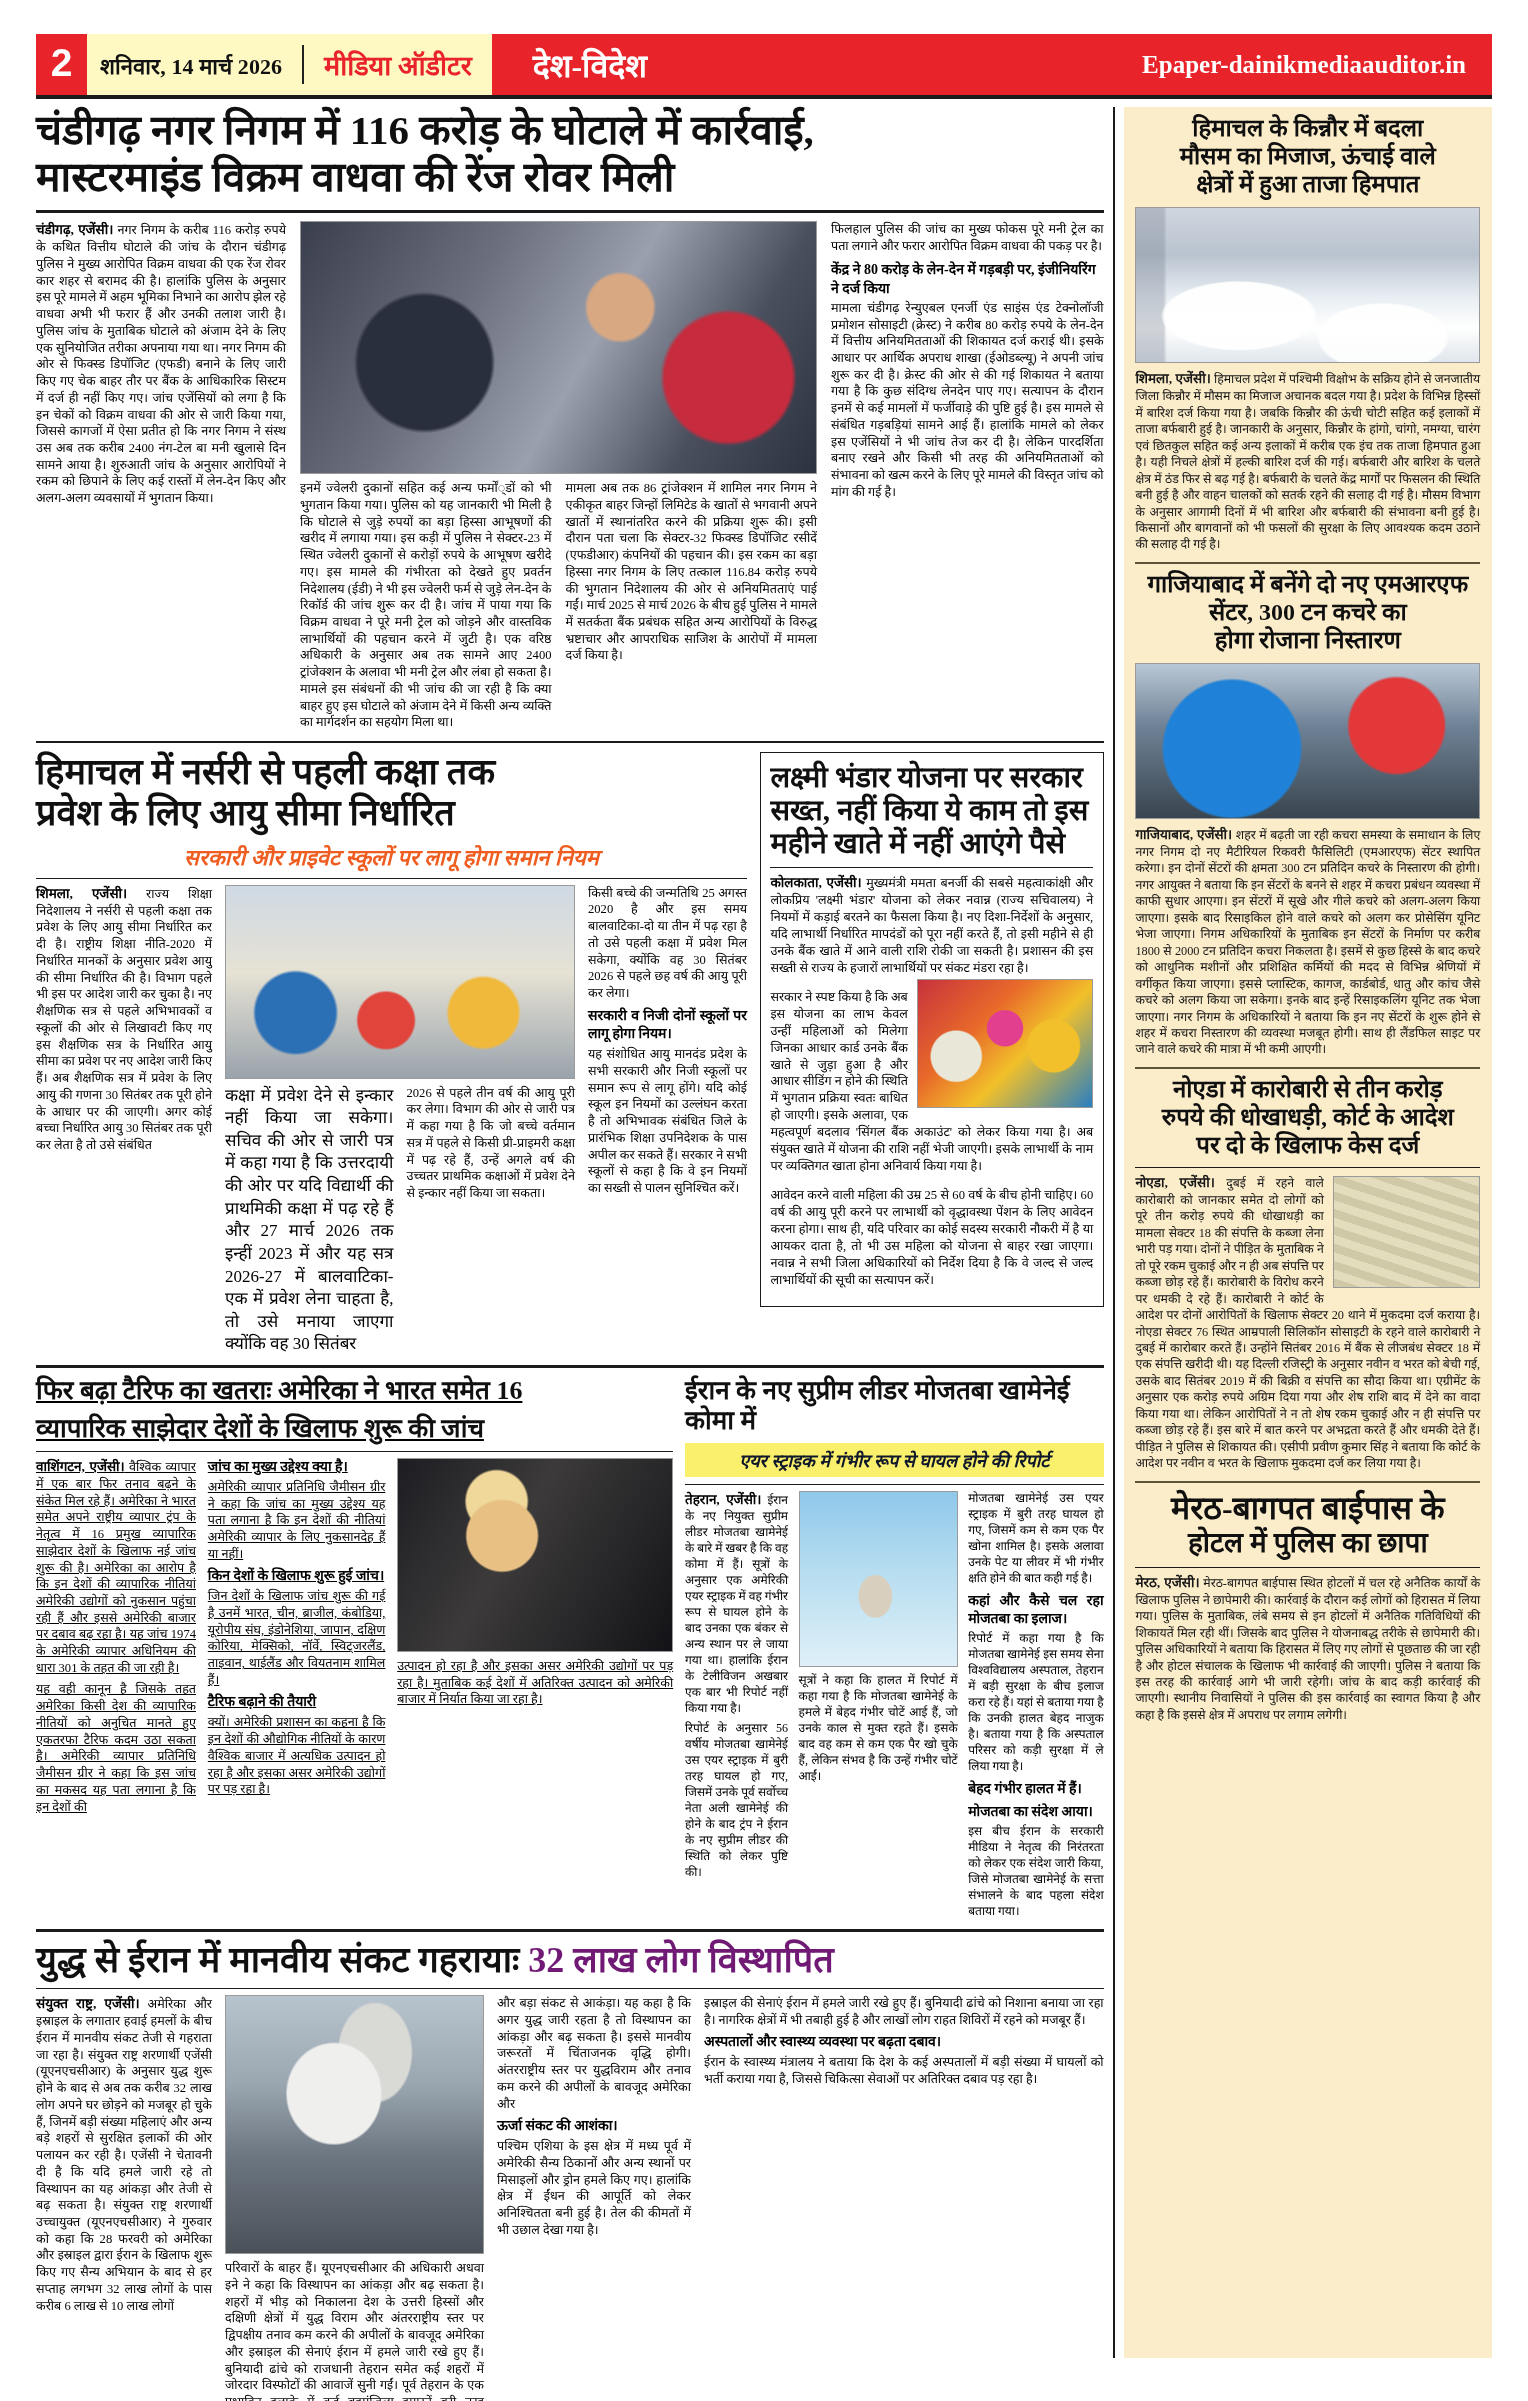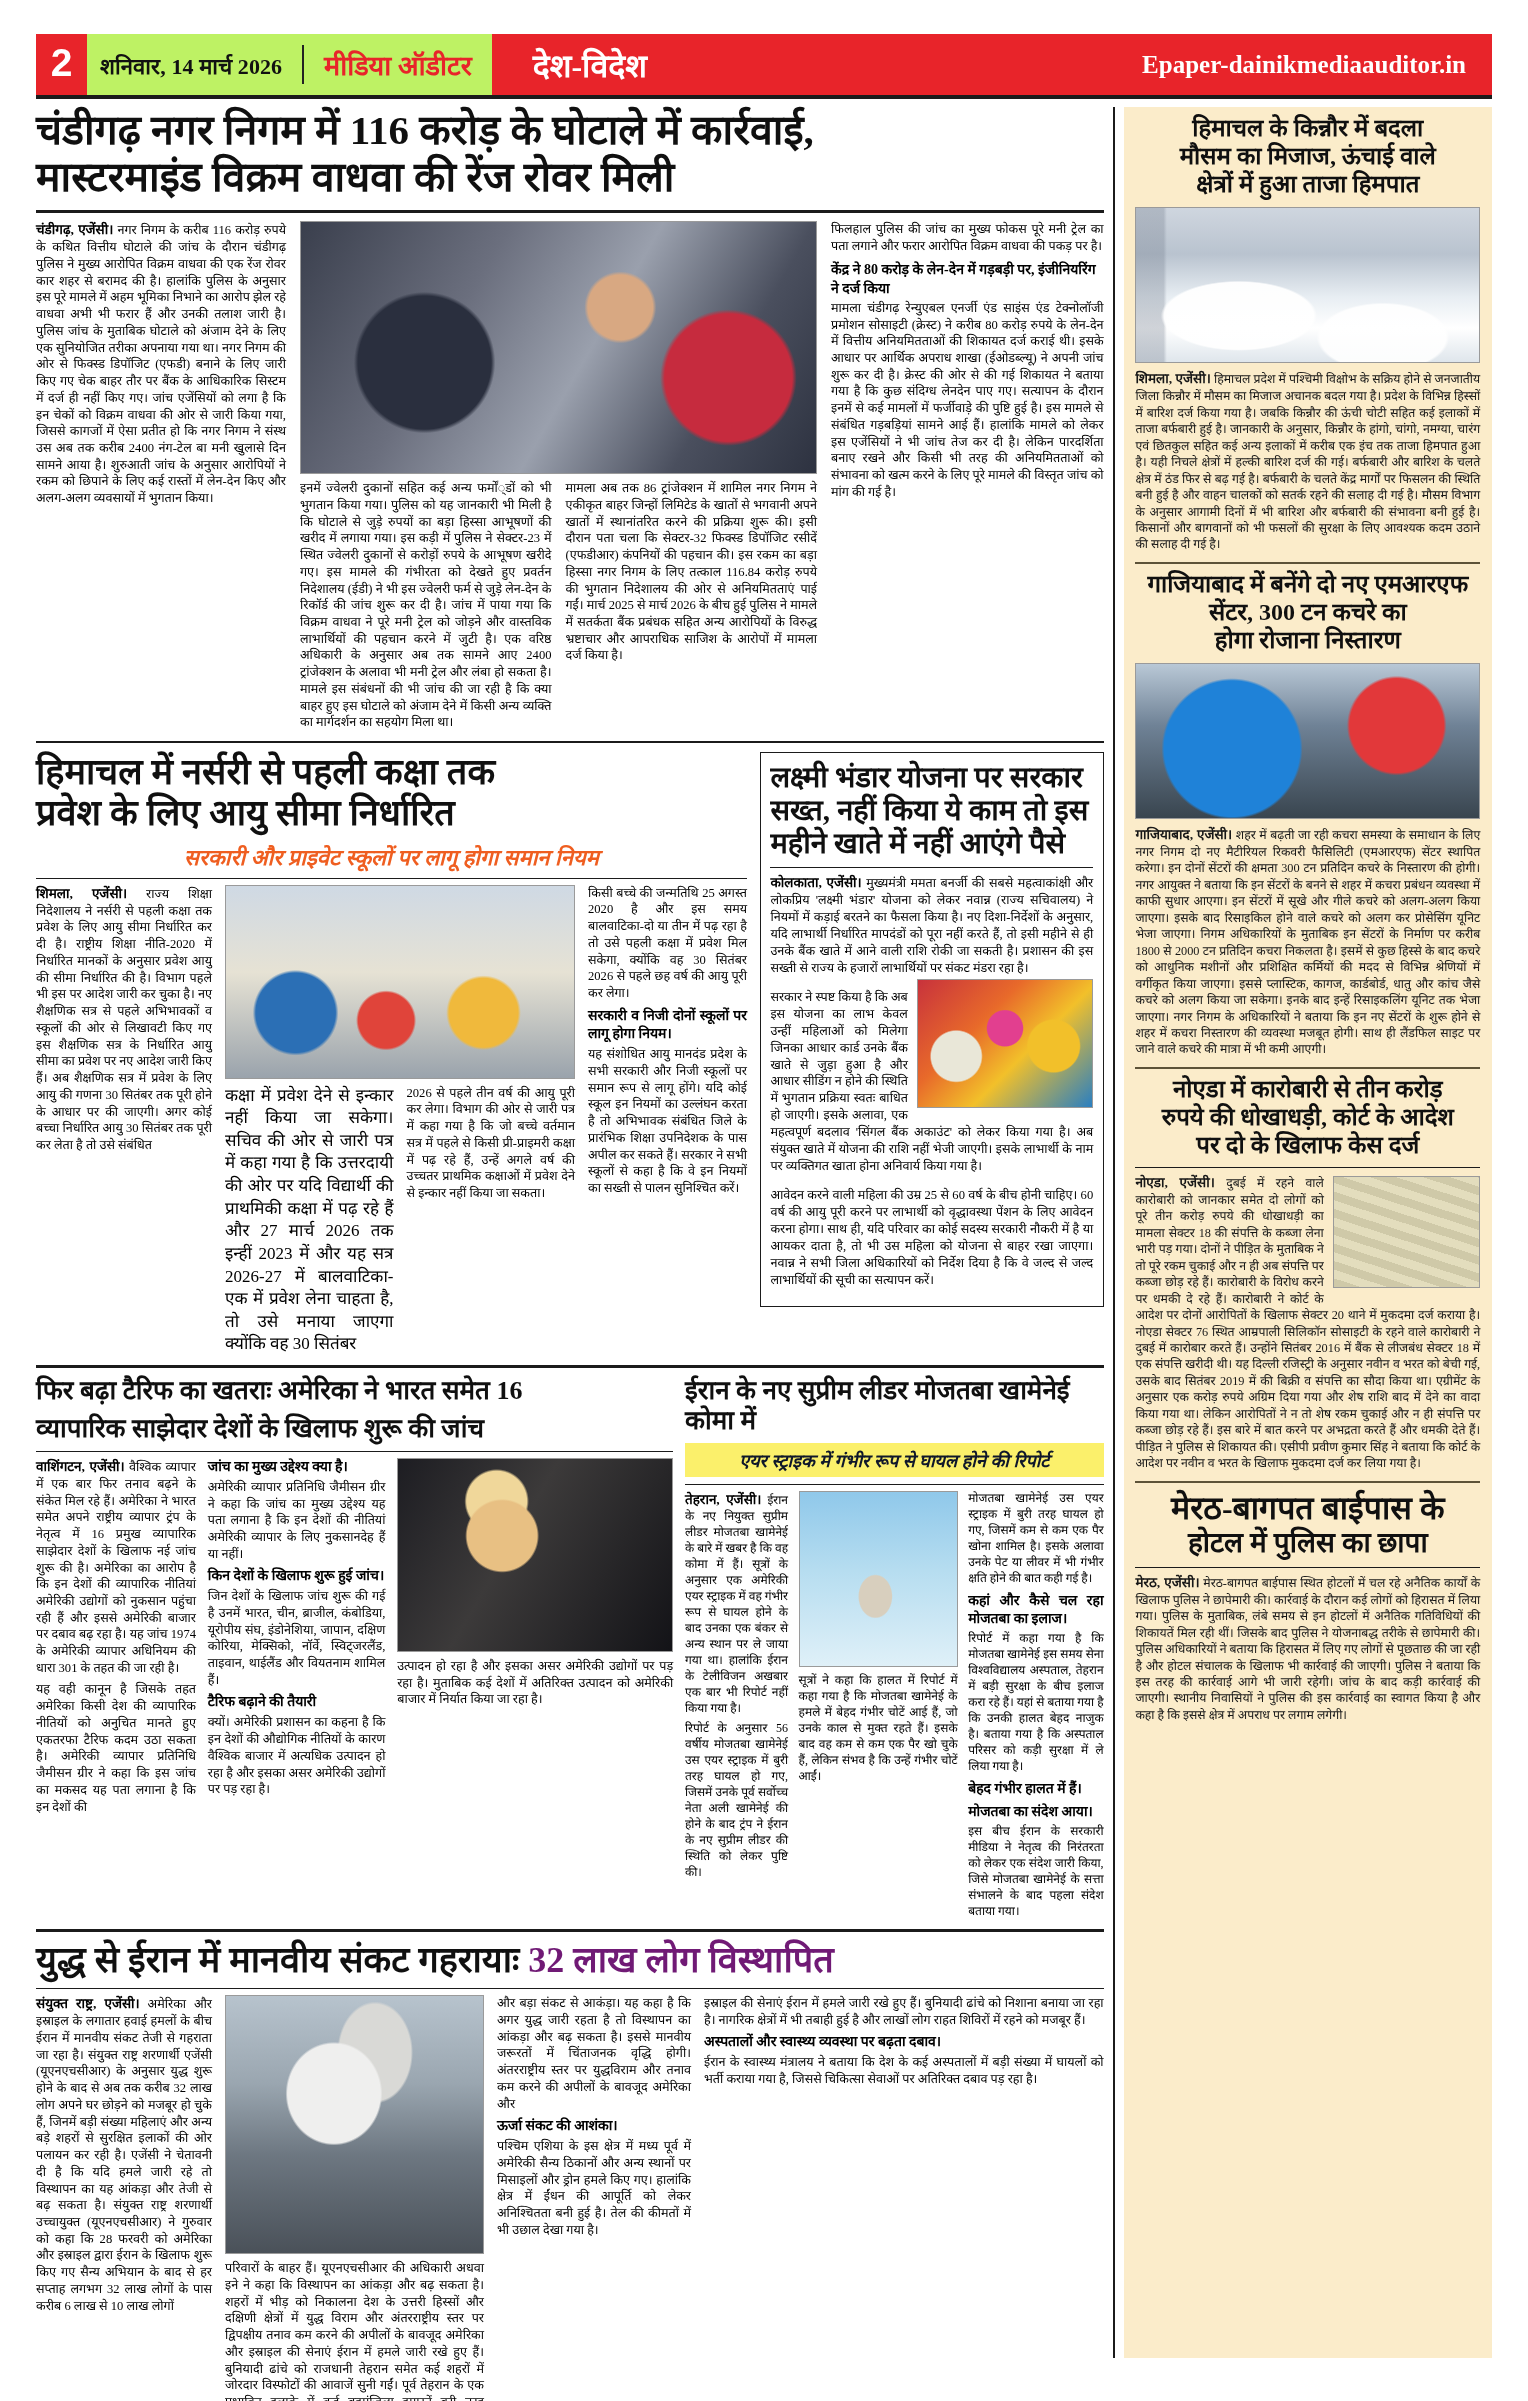--- a/index.html
+++ b/index.html
@@ -31,21 +31,21 @@
     width: 51px;
     display: flex; align-items: center; justify-content: center;
     color: #ffffff;
     font-family: "Liberation Sans", sans-serif;
     font-weight: 700;
     font-size: 39px;
     line-height: 1;
     padding-bottom: 3.5px;
   }
   .mh-white {
-    background: #bef264;
+    background: #fef9c3;
     display: flex; align-items: center;
     padding: 0 0px 0 13px;
     height: 61px;
     flex: 0 0 auto;
   }
   .mh-date {
     font-family: "Liberation Serif", serif;
     font-weight: 700;
     font-size: 22px;
     color: #111;
@@ -310,21 +310,21 @@
               
             </div>
           </div>
         </div>
       </div>
 
       <div class="rule-thick"></div>
 
       <div style="display:flex; gap:0;">
 
-        <div style="width:649px; flex:0 0 649px; padding-right:11.8px;">
+        <div style="width:649px; flex:0 0 649px; padding-right:11.8px;text-decoration:underline;">
           <div class="hl hl-sm">फिर बढ़ा टैरिफ का खतराः अमेरिका ने भारत समेत 16</div>
           <div class="hl hl-sm" style="margin-top:8.2px;">व्यापारिक साझेदार देशों के खिलाफ शुरू की जांच</div>
           <div class="rule-thin"></div>
 
           <div style="display:flex; gap:11.8px;">
             <div style="width:160px; flex:0 0 160px; font-size:12.6px; line-height:1.33; text-align:justify;">
               <span class="dl">वाशिंगटन, एजेंसी।</span>
               <span>वैश्विक व्यापार में एक बार फिर तनाव बढ़ने के संकेत मिल रहे हैं। अमेरिका ने भारत समेत अपने राष्ट्रीय व्यापार ट्रंप के नेतृत्व में 16 प्रमुख व्यापारिक साझेदार देशों के खिलाफ नई जांच शुरू की है। अमेरिका का आरोप है कि इन देशों की व्यापारिक नीतियां अमेरिकी उद्योगों को नुकसान पहुंचा रही हैं और इससे अमेरिकी बाजार पर दबाव बढ़ रहा है। यह जांच 1974 के अमेरिकी व्यापार अधिनियम की धारा 301 के तहत की जा रही है।</span>
               <div style="margin-top:4.7px;">यह वही कानून है जिसके तहत अमेरिका किसी देश की व्यापारिक नीतियों को अनुचित मानते हुए एकतरफा टैरिफ कदम उठा सकता है। अमेरिकी व्यापार प्रतिनिधि जैमीसन ग्रीर ने कहा कि इस जांच का मकसद यह पता लगाना है कि इन देशों की</div>
             </div>

